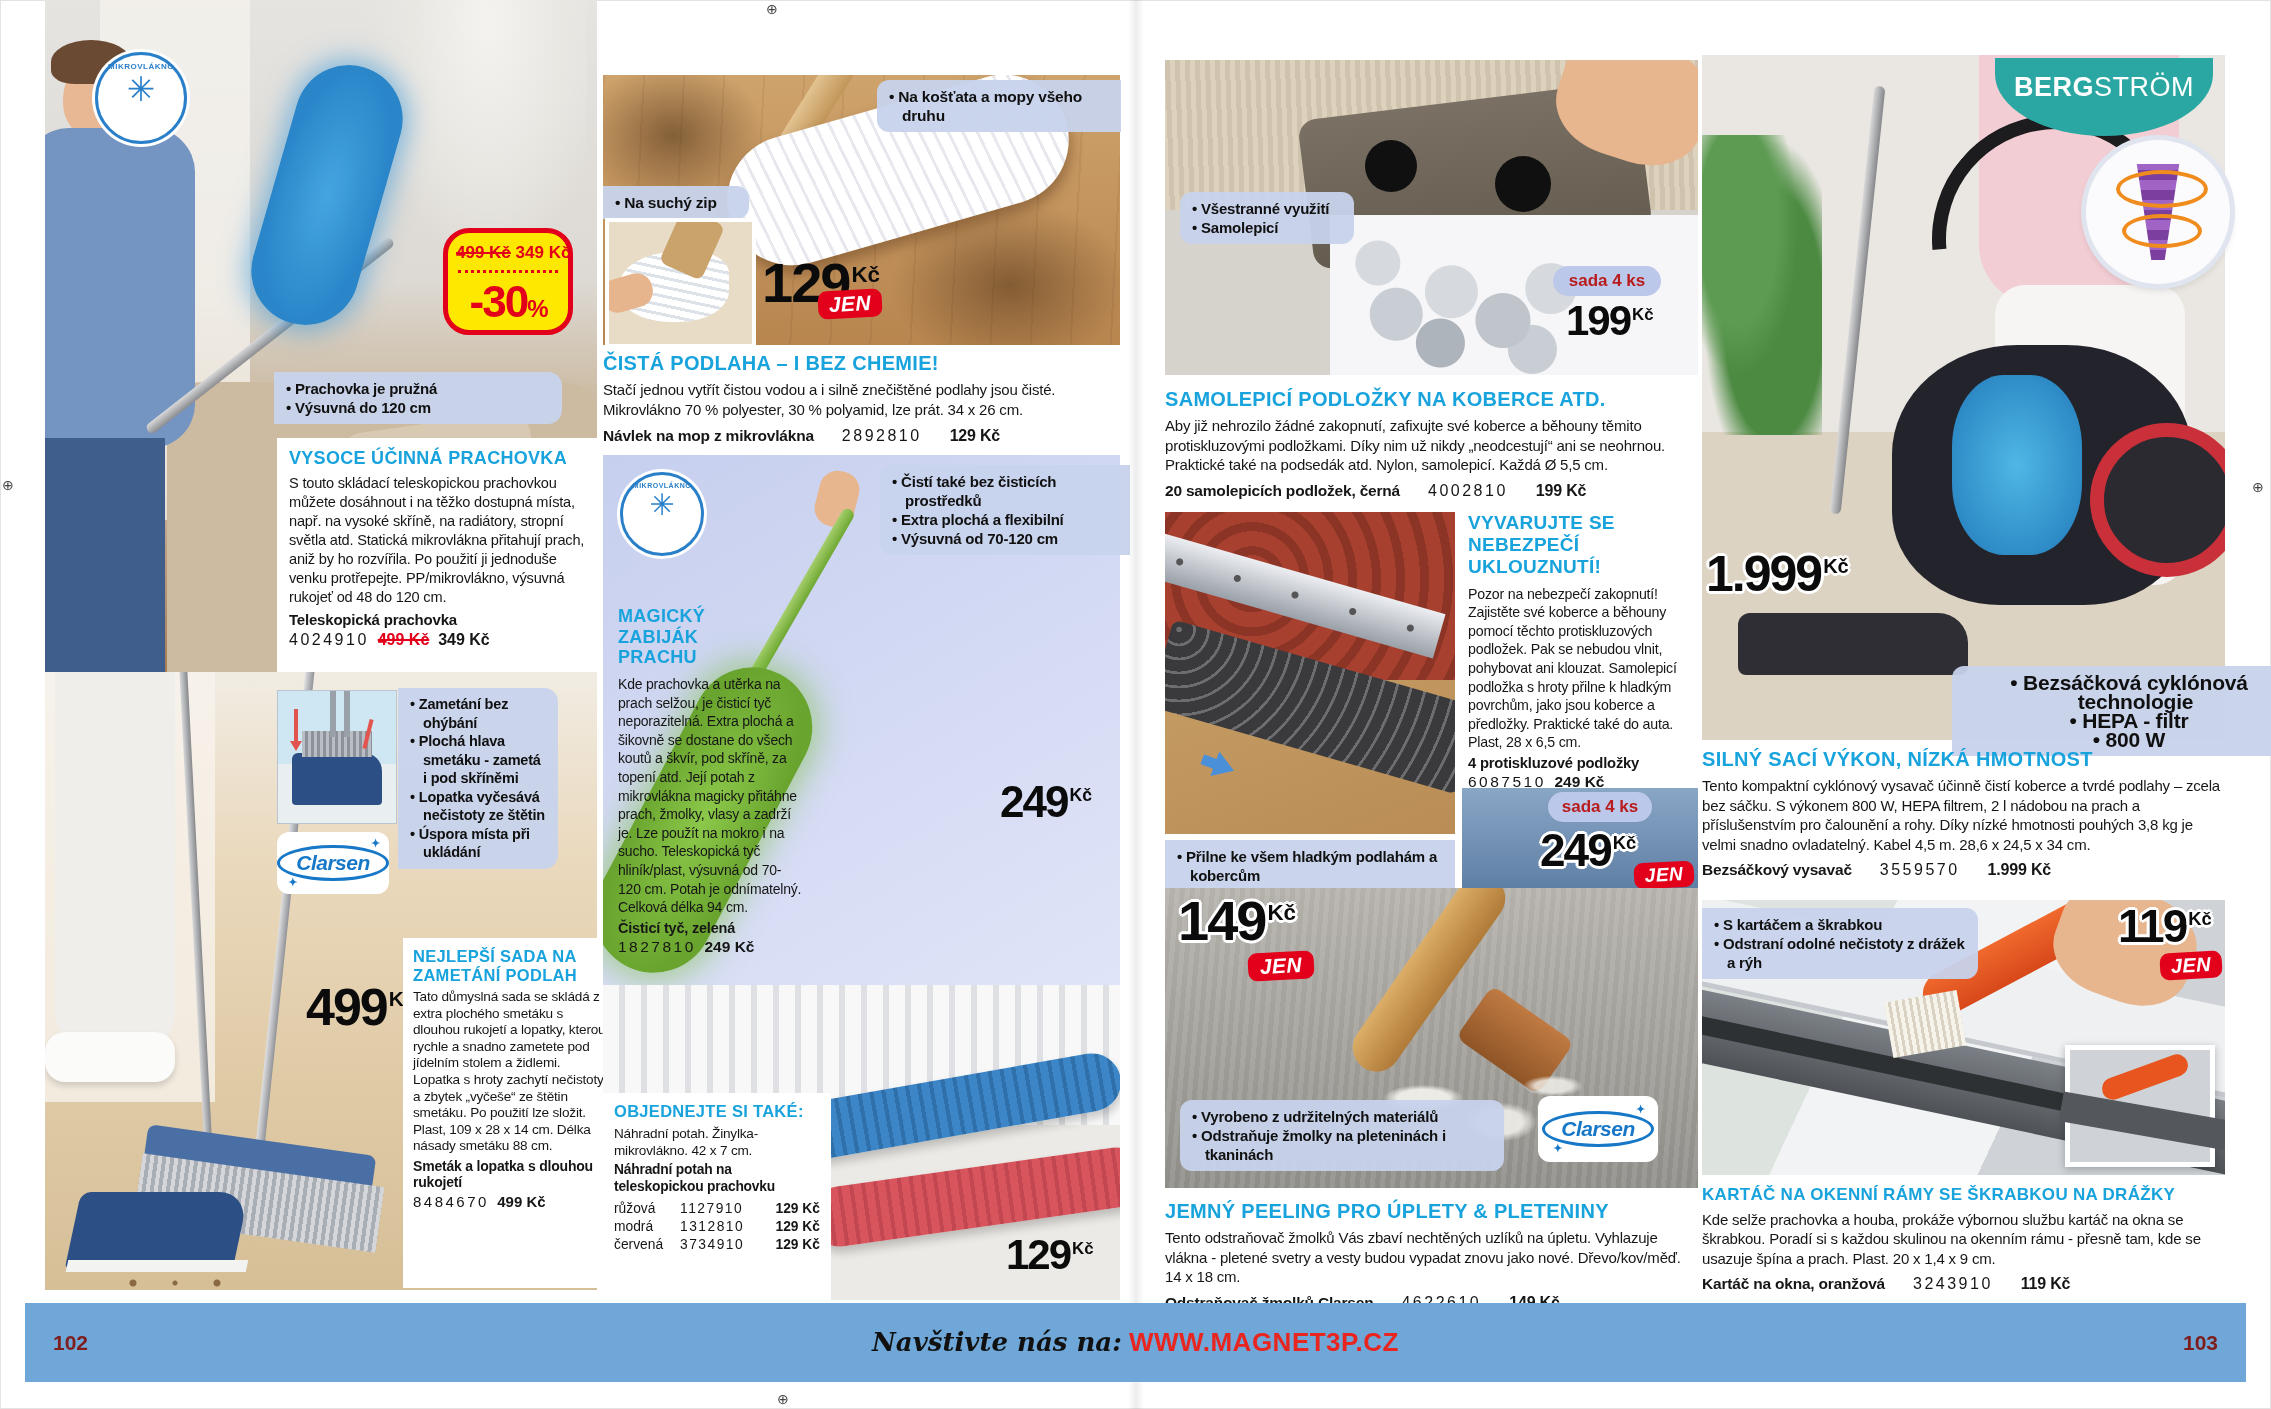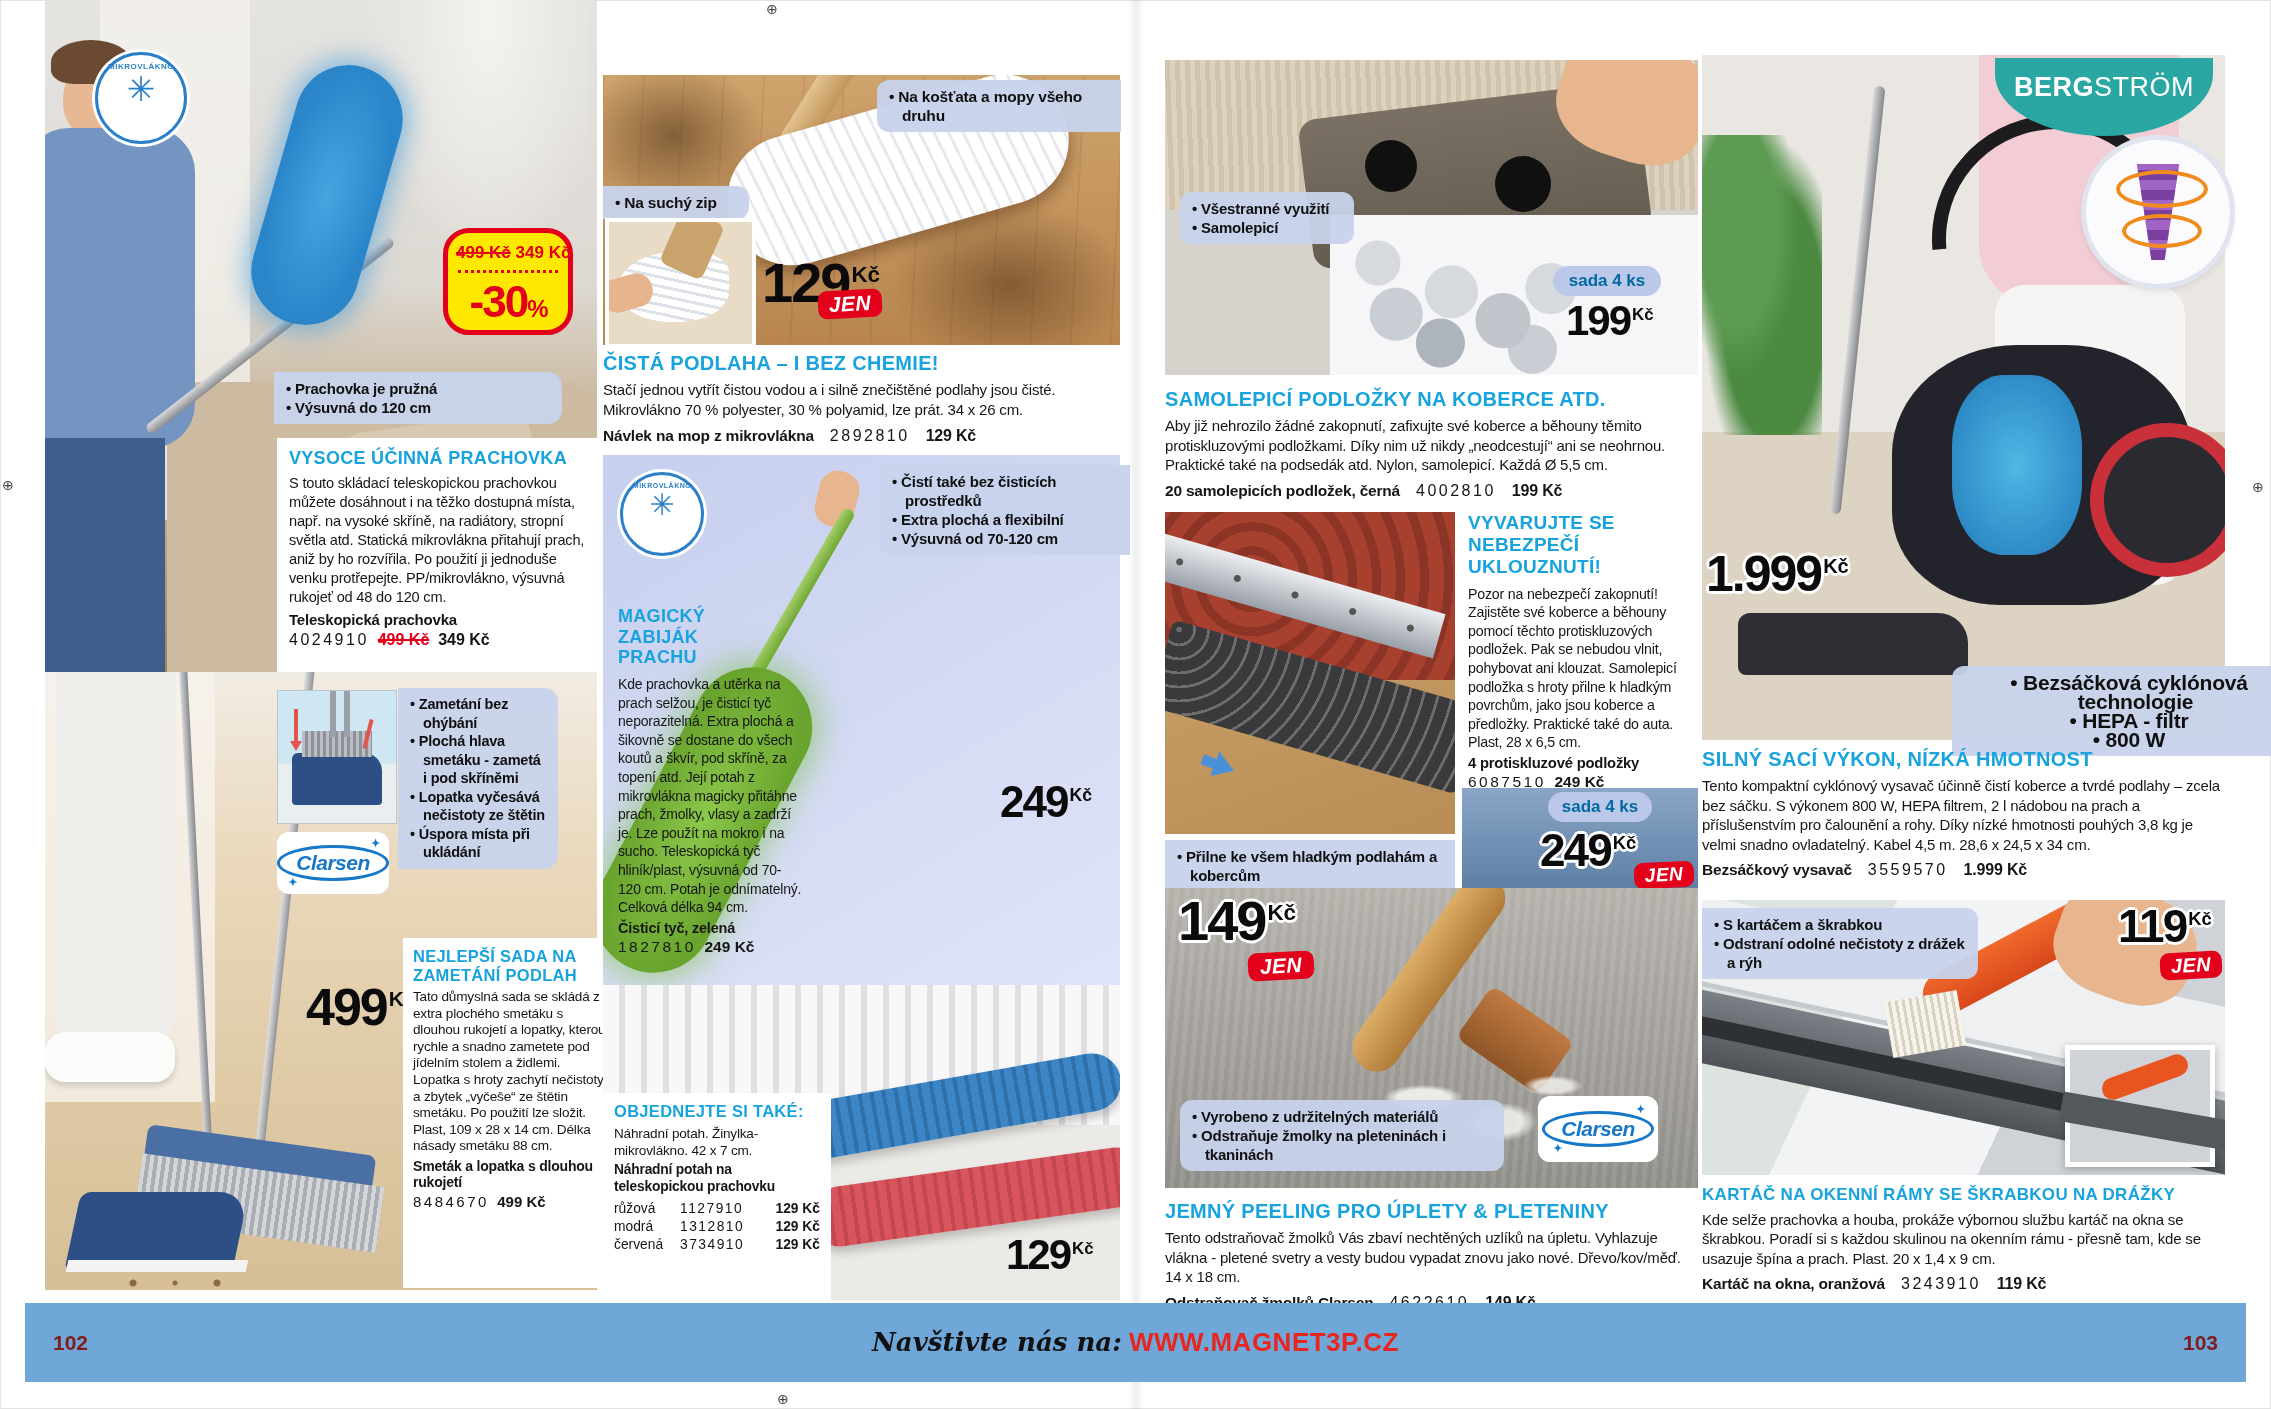--- a/index.html
+++ b/index.html
@@ -9,34 +9,34 @@
   .photo{position:absolute;overflow:hidden;}
   .gutter{position:absolute;left:1128px;top:0;width:16px;height:100%;
           background:linear-gradient(90deg,transparent,rgba(0,0,0,.07),transparent);}
   
   .h{color:#18a3dd;font-weight:bold;letter-spacing:.3px;line-height:1.15;}
   .body{font-size:14.6px;line-height:19px;color:#161616;letter-spacing:-.2px;}
   .prod{font-weight:bold;letter-spacing:-.2px;}
   .sku{letter-spacing:2.5px;}
   .pr{font-weight:bold;}
   .old{color:#e2001a;font-weight:bold;text-decoration:line-through;text-decoration-thickness:2px;}
-  .prodline{font-size:16px;display:flex;gap:16px;align-items:baseline;letter-spacing:-.2px;}
+  .prodline{font-size:16px;display:flex;gap:28px;align-items:baseline;letter-spacing:-.2px;}
   .prodline .prod{font-size:15.5px;}
   
   .chip{position:absolute;background:rgba(199,211,236,.95);padding:7px 12px;font-weight:bold;
         font-size:15px;line-height:19px;color:#101010;letter-spacing:-.2px;}
   .chip .bullet{padding-left:13px;text-indent:-13px;}
   .chip .bullet::before{content:"•  ";}
   .textbox{position:absolute;background:#fff;padding:10px 12px;}
   
   .bigprice{position:absolute;font-weight:bold;color:#0b0b0b;line-height:.9;letter-spacing:-2px;}
   .bigprice .kc{font-size:.40em;vertical-align:.9em;letter-spacing:0;margin-left:2px;}
   .jen{position:absolute;background:#e2001a;color:#fff;font-style:italic;font-weight:bold;
        text-align:center;border-radius:9px;transform:rotate(-3deg);letter-spacing:.5px;}
-  .pill{position:absolute;background:#bcc8ea;border-radius:17px;font-weight:bold;color:#0369a1;
+  .pill{position:absolute;background:#bcc8ea;border-radius:17px;font-weight:bold;color:#b91c1c;
         text-align:center;font-size:17px;padding:5px 0;}
   .outline{text-shadow:-2px -2px 0 #fff,2px -2px 0 #fff,-2px 2px 0 #fff,2px 2px 0 #fff,0 3px 0 #fff,0 -3px 0 #fff,3px 0 0 #fff,-3px 0 0 #fff;}
   
   .sale{position:absolute;background:#ffe800;border:5px solid #e2001a;border-radius:26px;
         color:#e2001a;text-align:center;padding:10px 8px 6px 8px;}
   .sale .line1{font-size:17px;font-weight:bold;white-space:nowrap;}
   .sale .dots{border-top:3px dotted #e2001a;margin:7px 2px;}
   .sale .disc{font-size:44px;font-weight:bold;line-height:1;letter-spacing:-2px;}
   .sale .disc .pct{font-size:24px;}
   

